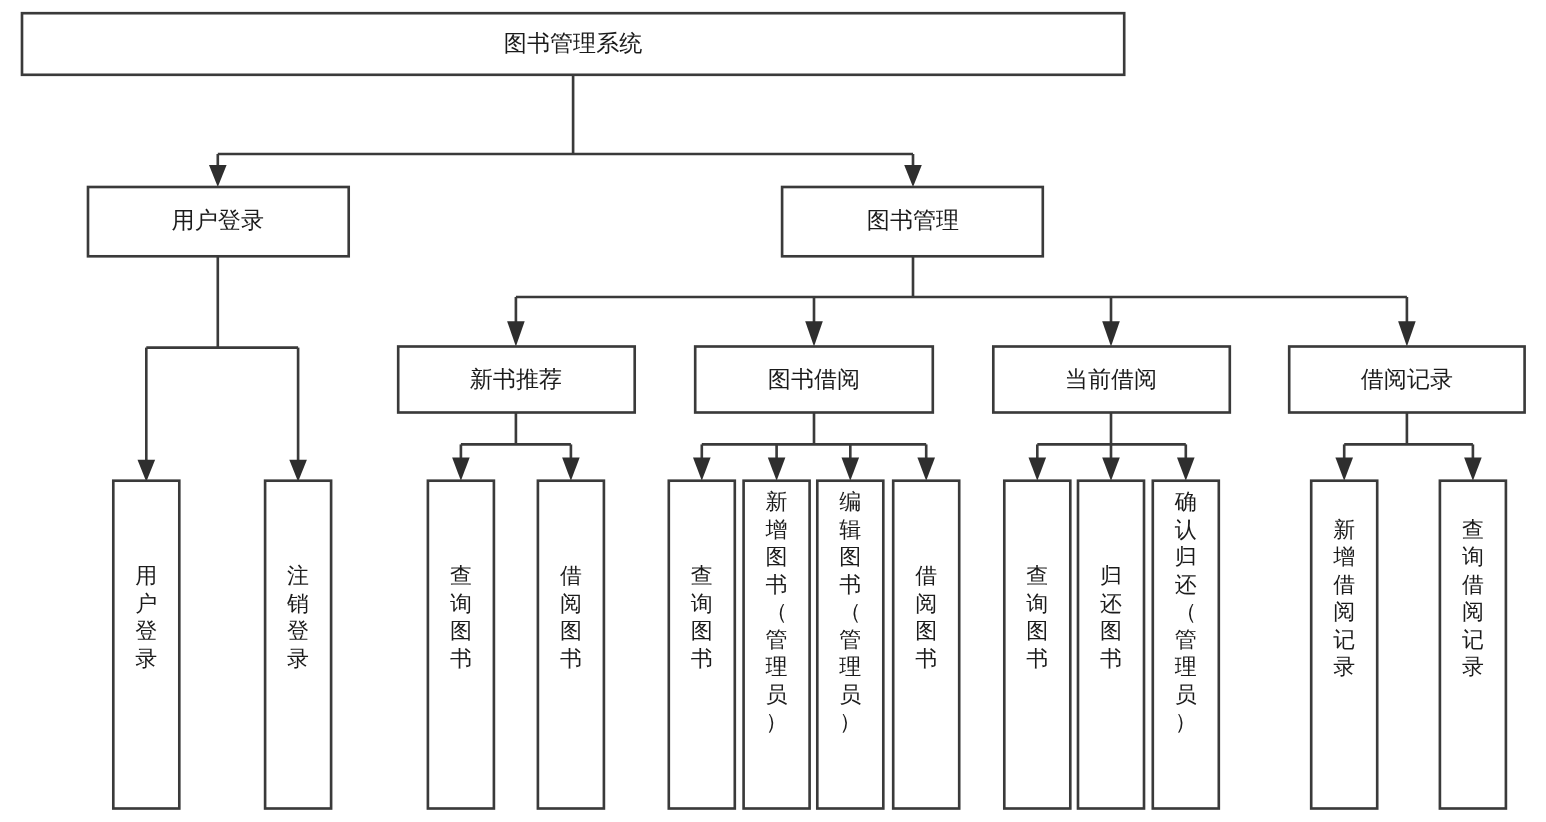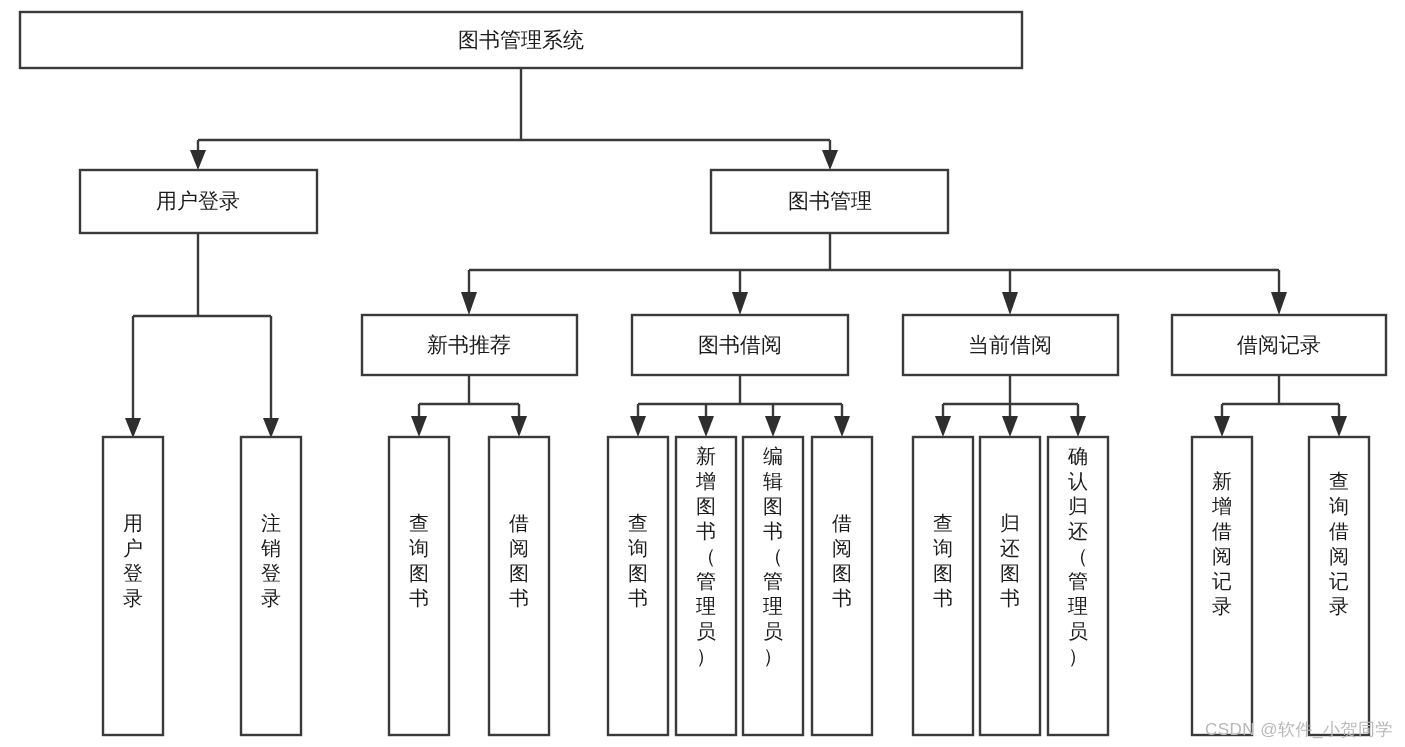--- a/index.html
+++ b/index.html
@@ -230,14 +230,13 @@
       <text class="node-label-v" x="1222" y="488"><tspan x="1222" dy="0">新</tspan><tspan x="1222" dy="25">增</tspan><tspan x="1222" dy="25">借</tspan><tspan x="1222" dy="25">阅</tspan><tspan x="1222" dy="25">记</tspan><tspan x="1222" dy="25">录</tspan></text>
     </g>
 
     <g>
       <rect class="node-box" x="1309" y="437" width="60" height="298"></rect>
       <text class="node-label-v" x="1339" y="488"><tspan x="1339" dy="0">查</tspan><tspan x="1339" dy="25">询</tspan><tspan x="1339" dy="25">借</tspan><tspan x="1339" dy="25">阅</tspan><tspan x="1339" dy="25">记</tspan><tspan x="1339" dy="25">录</tspan></text>
     </g>
 
   </svg>
 
-  <div class="watermark">CSDN @软件_小贺同学</div>
 </div>
 
 </body></html>

